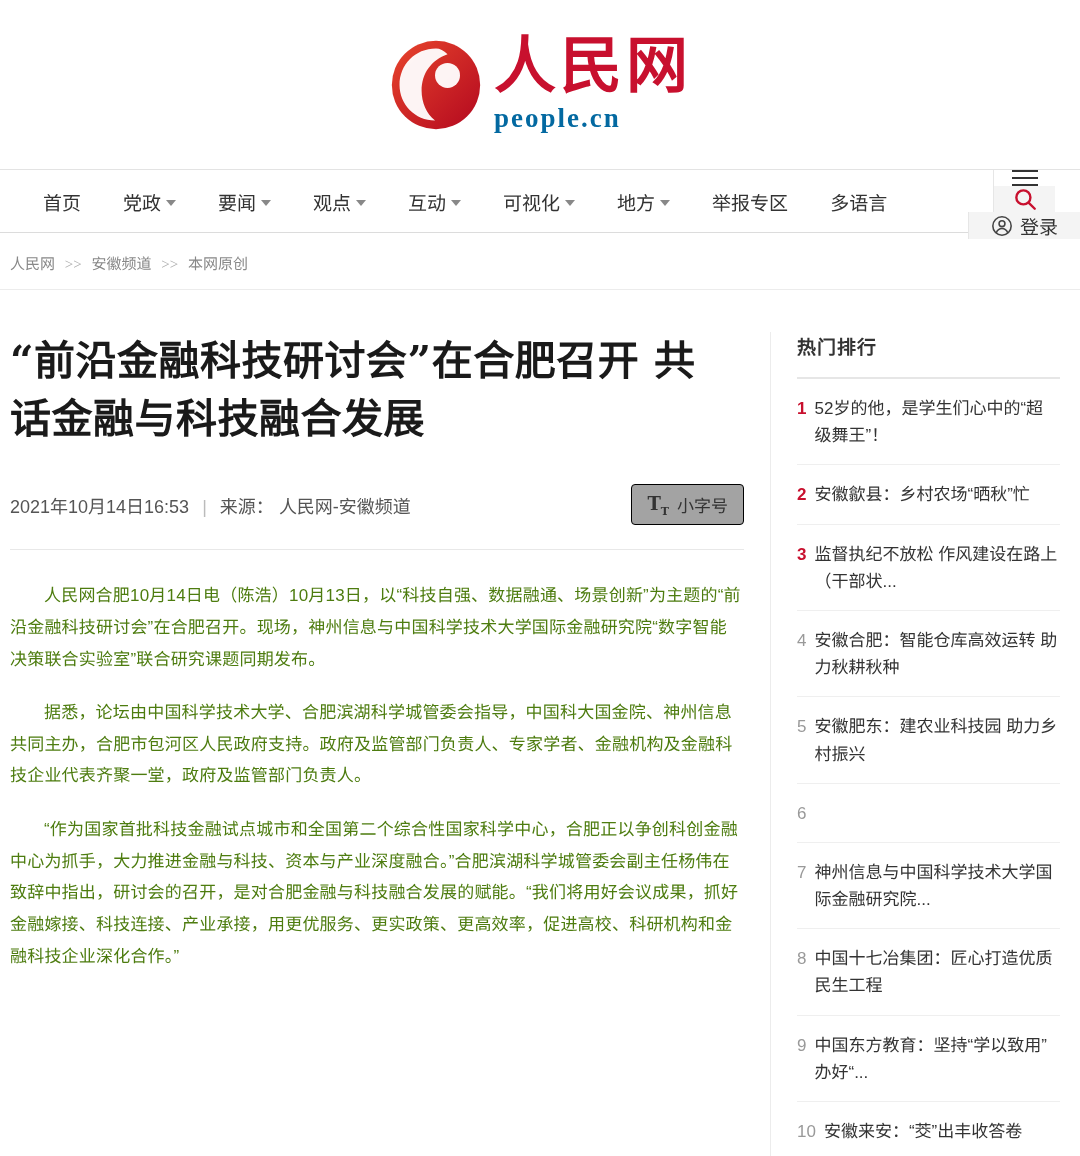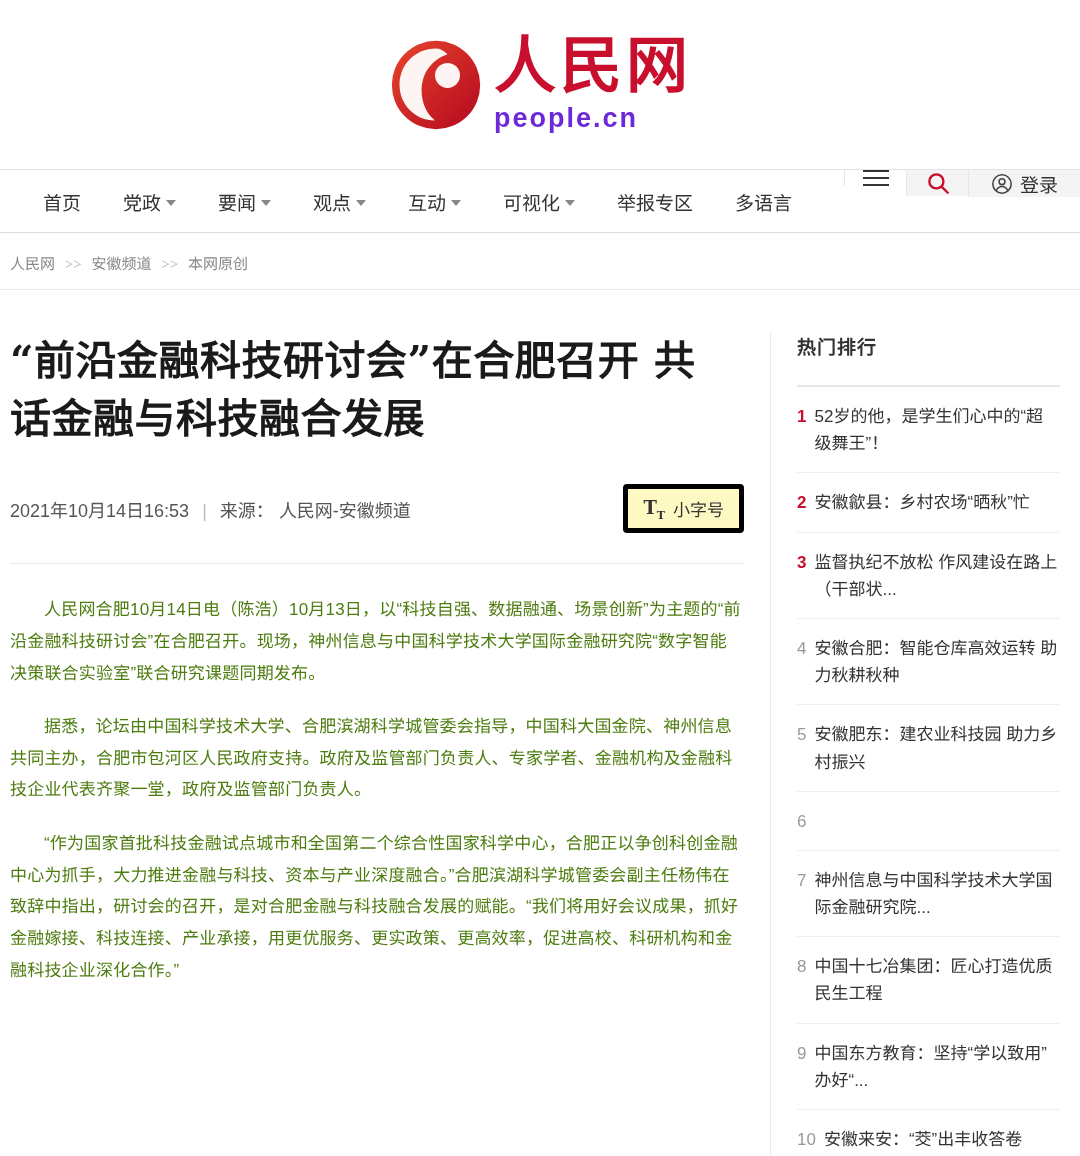--- a/index.html
+++ b/index.html
@@ -29,22 +29,23 @@
     line-height: 1;
     letter-spacing: 4px;
     color: #c8102e;
     font-weight: 700;
     font-family: "DejaVu Sans", "Liberation Sans", sans-serif;
   }
   .logo-en {
     margin-top: 6px;
     font-size: 27px;
     letter-spacing: 2px;
-    color: #6d28d9;
-    font-weight: 700;
+    color: #0369a1;
+    font-weight: 700;
+    font-family: Liberation Serif, serif;
   }
 
   
   .navbar {
     height: 63px;
     display: flex;
     align-items: stretch;
     border-bottom: 1px solid #dcdcdc;
     background: #fff;
     font-size: 19px;
@@ -68,21 +69,21 @@
     cursor: pointer;
   }
   .nav-item .caret {
     display: inline-block;
     width: 0; height: 0;
     border-left: 5px solid transparent;
     border-right: 5px solid transparent;
     border-top: 6px solid #888;
     margin-top: 4px;
   }
-  .nav-right { display: flex; align-items: flex-start; }
+  .nav-right { display: flex; align-items: center; flex-direction: column; }
   .nav-btn {
     width: 62px;
     display: flex;
     align-items: center;
     justify-content: center;
     border-left: 1px solid #e6e6e6;
     cursor: pointer;
   }
   .nav-btn.search { background: #f4f4f4; }
   .login-btn {
@@ -126,31 +127,31 @@
     font-weight: 700;
     color: #1a1a1a;
     margin: 42px 8px 0 0;
     letter-spacing: 0.5px;
   }
   .meta-row {
     display: flex;
     align-items: center;
     justify-content: space-between;
     margin-top: 36px;
-    padding-bottom: 30px;
+    padding-bottom: 24px;
     border-bottom: 1px solid #e8e8e8;
   }
   .meta-text { font-size: 18px; color: #555; }
   .meta-text .sep { margin: 0 8px; color: #bbb; }
   .fontsize-btn {
     display: flex;
     align-items: center;
     gap: 8px;
-    background: #fef9c3;
-    border: 5px solid #000000;
+    background: #a3a3a3;
+    border: 1px solid #000000;
     border-radius: 4px;
     padding: 7px 15px;
     font-size: 17px;
     color: #333;
     cursor: pointer;
   }
   .fontsize-btn .tt {
     font-family: "DejaVu Serif", "Liberation Serif", serif;
     font-weight: 700;
     font-size: 18px;
@@ -172,21 +173,21 @@
     width: 290px;
     flex: none;
     margin-top: 42px;
     border-left: 1px solid #ececec;
     padding-left: 26px;
   }
   .rank-title {
     font-size: 19px;
     font-weight: 700;
     color: #333;
-    padding-bottom: 26px;
+    padding-bottom: 18px;
     border-bottom: 2px solid #e6e6e6;
     letter-spacing: 1px;
   }
   .rank-list { list-style: none; margin: 0; padding: 0; }
   .rank-item {
     display: flex;
     align-items: flex-start;
     gap: 8px;
     padding: 16px 0 15px 0;
     border-bottom: 1px solid #efefef;
@@ -243,20 +244,24 @@
       </div>
       <div class="nav-item">
         <span>互动</span>
         <span class="caret"></span>
       </div>
       <div class="nav-item">
         <span>可视化</span>
         <span class="caret"></span>
       </div>
       <div class="nav-item">
+        <span>地方</span>
+        <span class="caret"></span>
+      </div>
+      <div class="nav-item">
         <span>举报专区</span>
       </div>
       <div class="nav-item">
         <span>多语言</span>
 
       </div>
 
     </div>
     <div class="nav-right">
       <div class="nav-btn menu">

